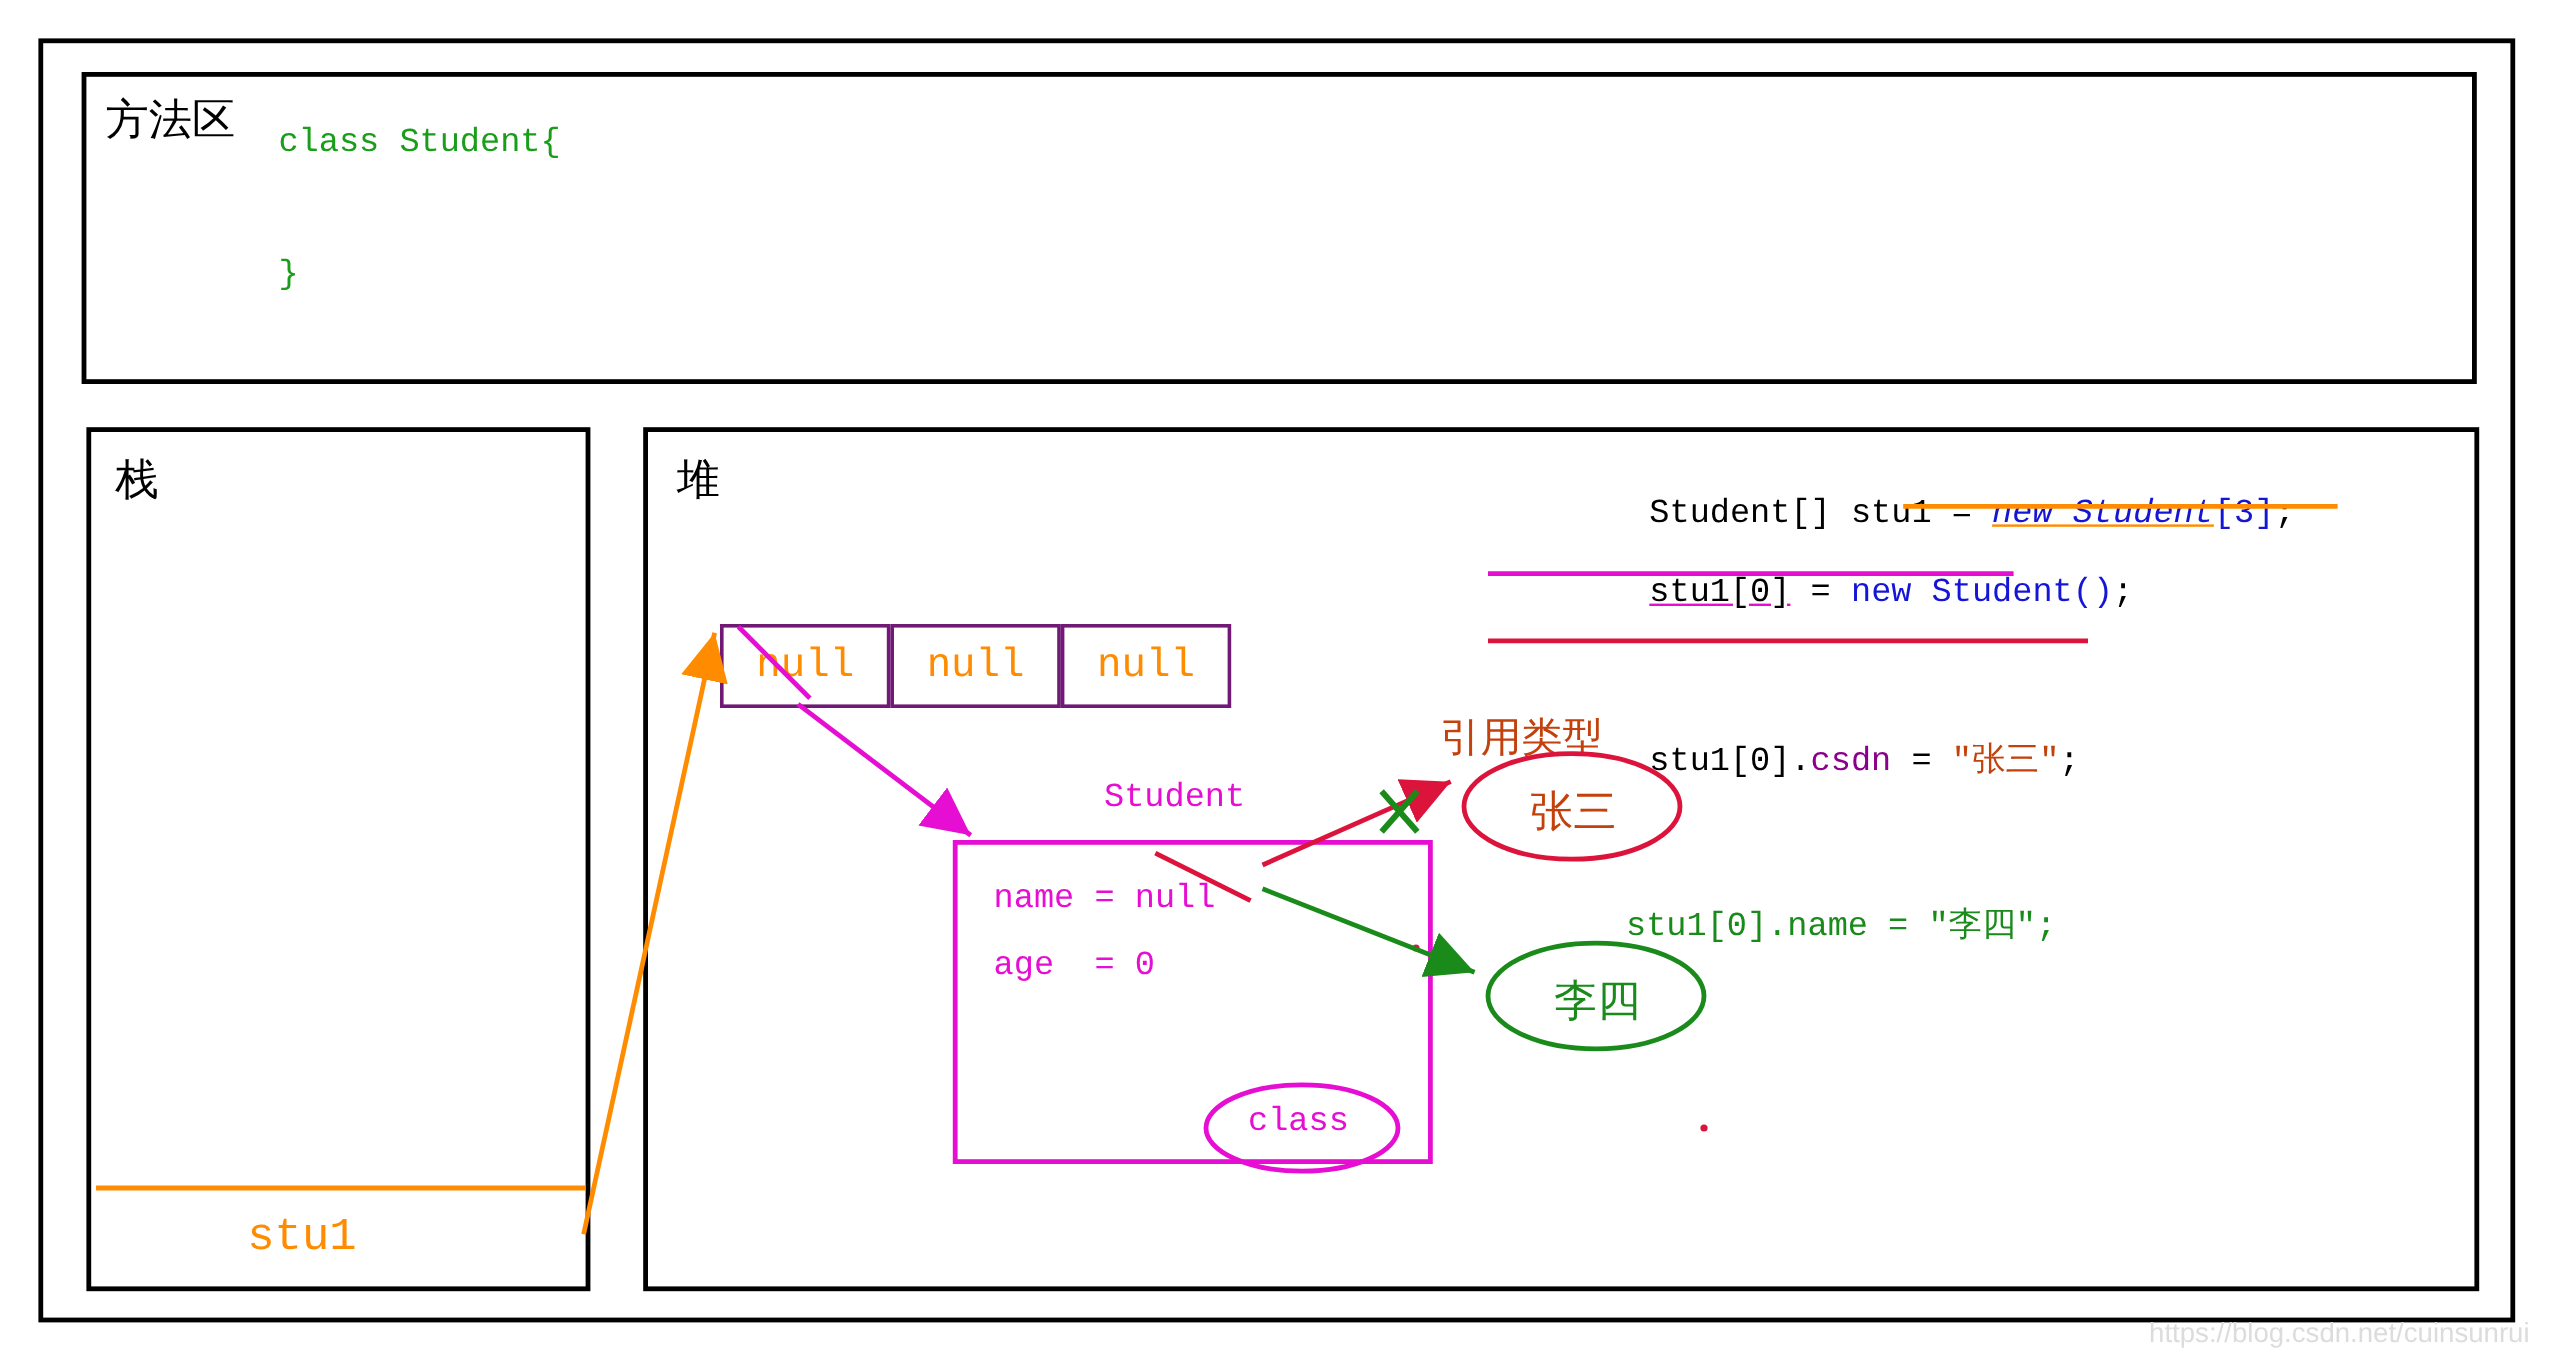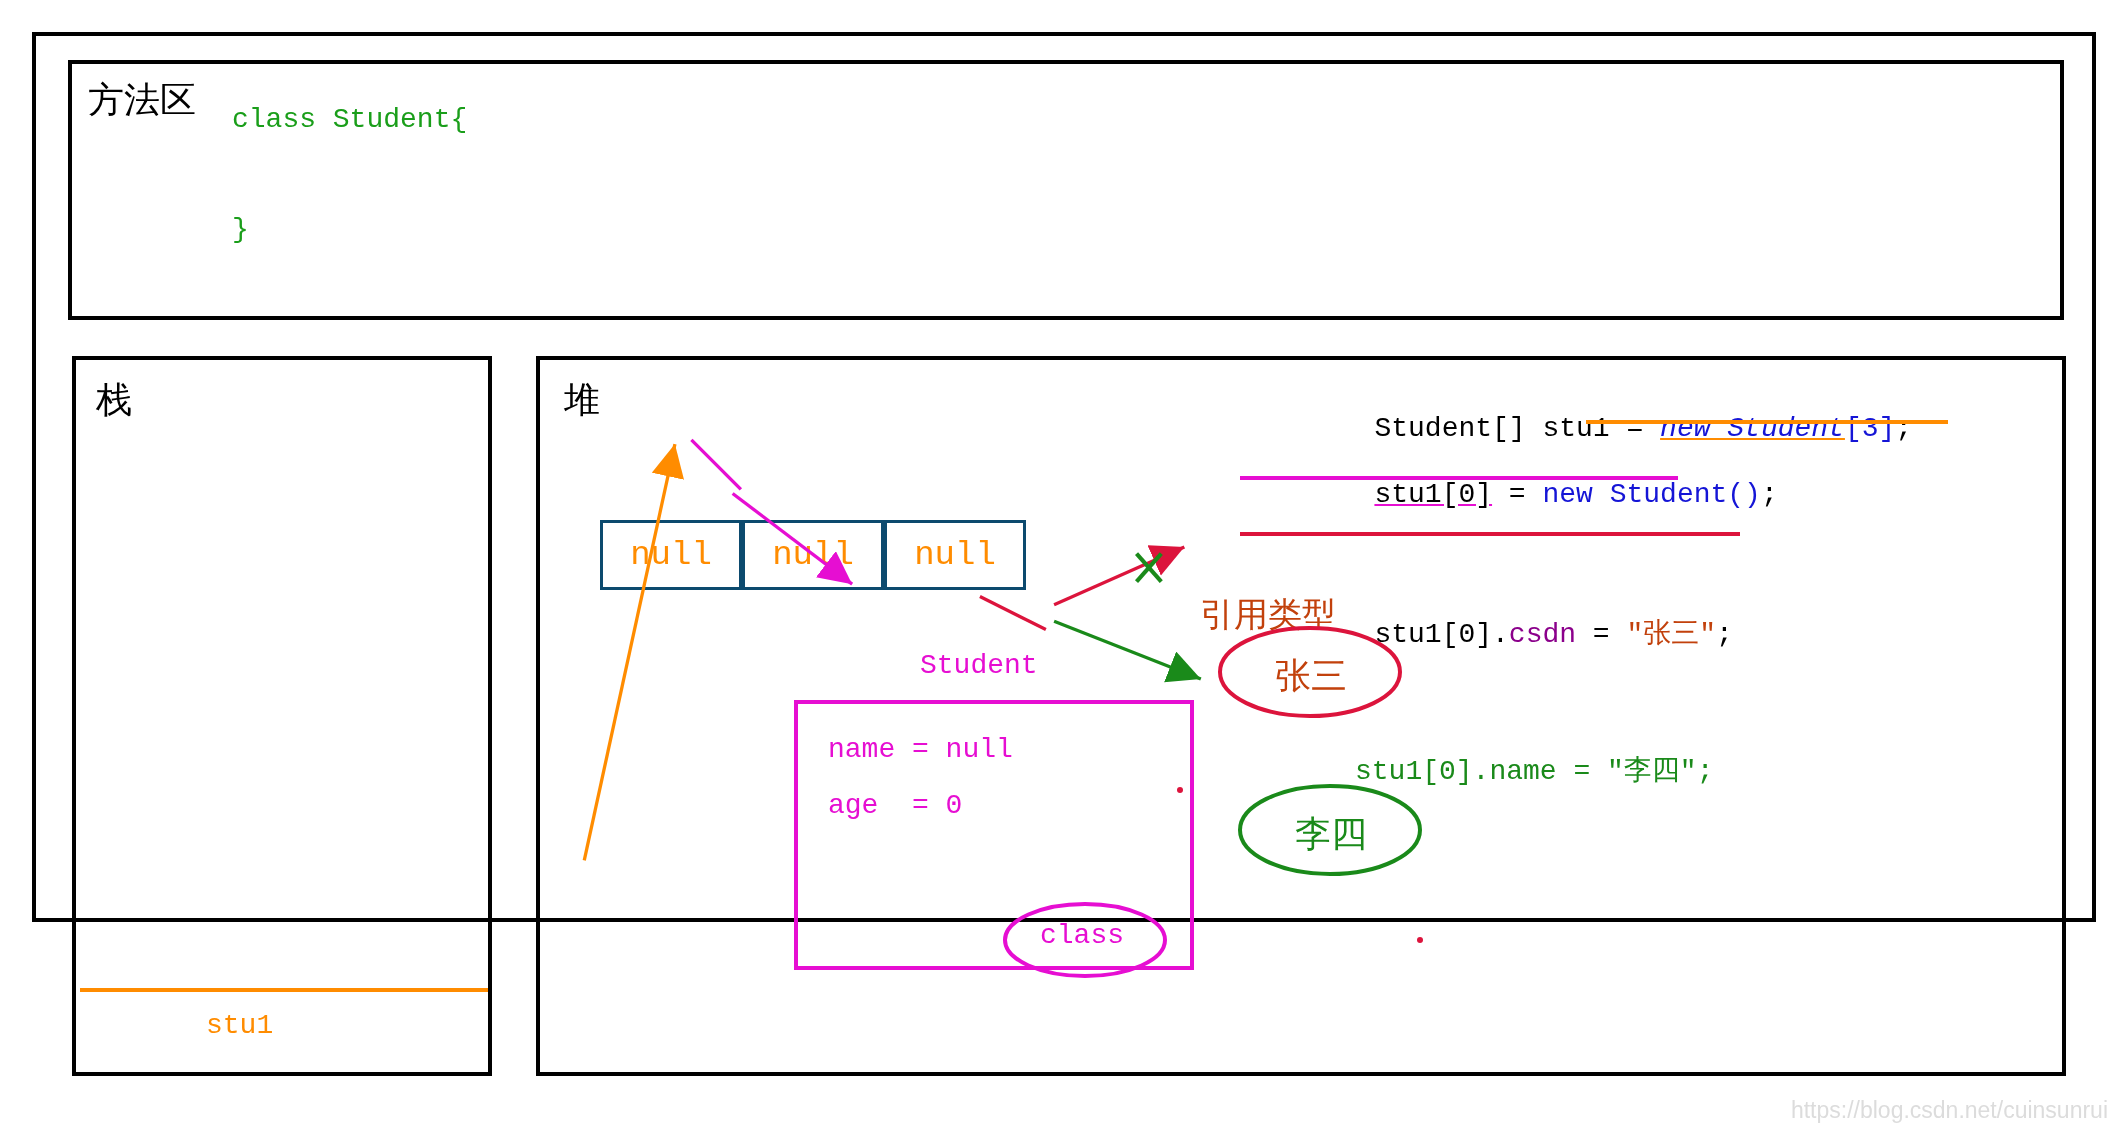--- a/index.html
+++ b/index.html
@@ -8,21 +8,21 @@
   font-family: "SimSun", "Courier New", monospace;
   width: 2128px;
   height: 1132px;
   position: relative;
 }
 #canvas {
   position: absolute;
   left: 32px;
   top: 32px;
   width: 2064px;
-  height: 890px;
+  height: 1070px;
   border: 4px solid #000;
 }
 .method-area {
   position: absolute;
   left: 32px;
   top: 24px;
   width: 1996px;
   height: 260px;
   border: 4px solid #000;
 }
@@ -46,21 +46,21 @@
 .code { font-family: "Courier New", monospace; font-size: 28px; position: absolute; white-space: pre; }
 .green { color: #1a9e1a; }
 .orange { color: #ff8c00; }
 .magenta { color: #e60ed2; }
 .blue { color: #1515d6; }
 .crimson { color: #c2410c; }
 .darkgreen { color: #1a8a1a; }
 .black { color: #000; }
 .box-row { position: absolute; display: flex; }
 .cell {
-  border: 3px solid #0c4a6e;
+  border: 3px solid #701a75;
   width: 142px; height: 70px;
   display: flex; align-items: center; justify-content: center;
   font-family: "Courier New", monospace; font-size: 34px;
   color: #ff8c00;
 }
 .student-box {
   position: absolute;
   border: 4px solid #e60ed2;
   width: 400px; height: 270px;
 }
@@ -81,21 +81,21 @@
     <span class="lbl black" style="left:16px;top:12px;">方法区</span>
     <span class="code green" style="left:160px;top:40px;">class Student{</span>
     <span class="code green" style="left:160px;top:150px;">}</span>
   </div>
 
   <div class="stack-area">
     <span class="lbl black" style="left:20px;top:16px;">栈</span>
     <svg class="overlay">
       <line x1="4" y1="630" x2="412" y2="630" stroke="#ff8c00" stroke-width="4"></line>
     </svg>
-    <span class="code orange" style="left:130px;top:650px;font-size:28px;">stu1</span>
+    <span class="code orange" style="left:130px;top:650px;font-size:38px;">stu1</span>
   </div>
 
   <div class="heap-area">
     <span class="lbl black" style="left:24px;top:16px;">堆</span>
 
     <div class="box-row" style="left:60px;top:160px;">
       <div class="cell">null</div>
       <div class="cell">null</div>
       <div class="cell">null</div>
     </div>

